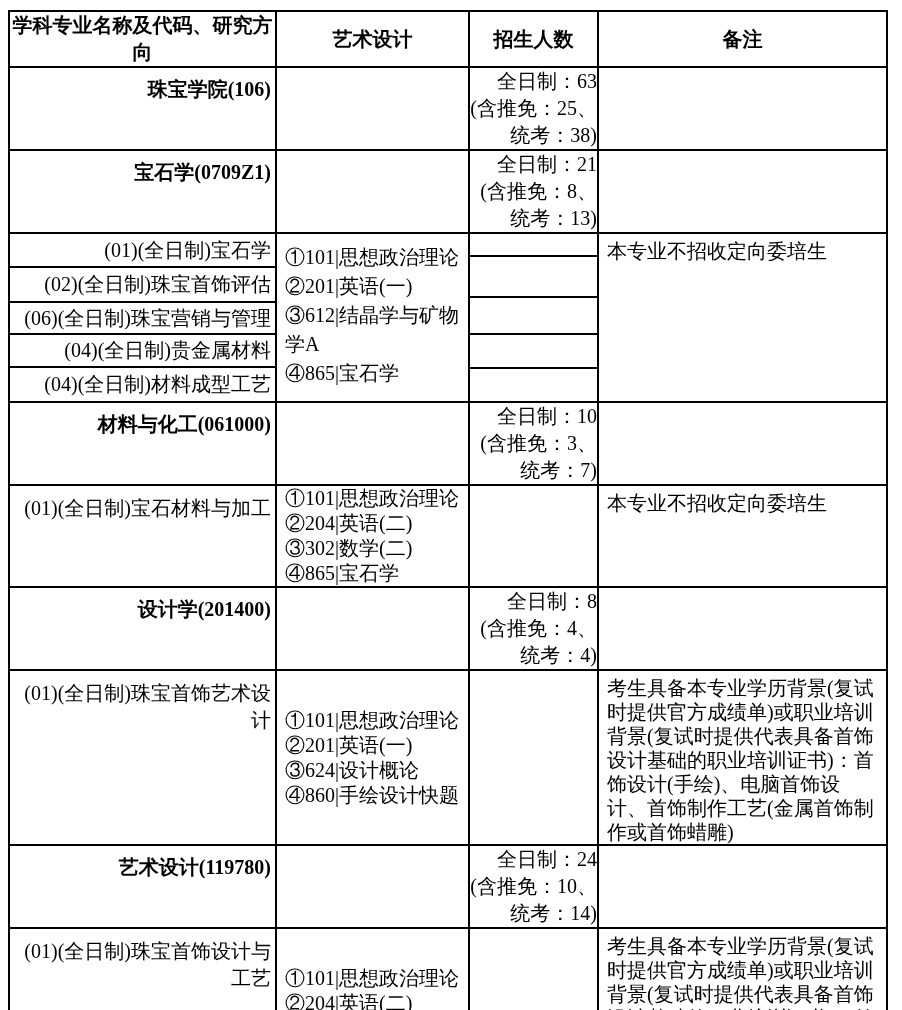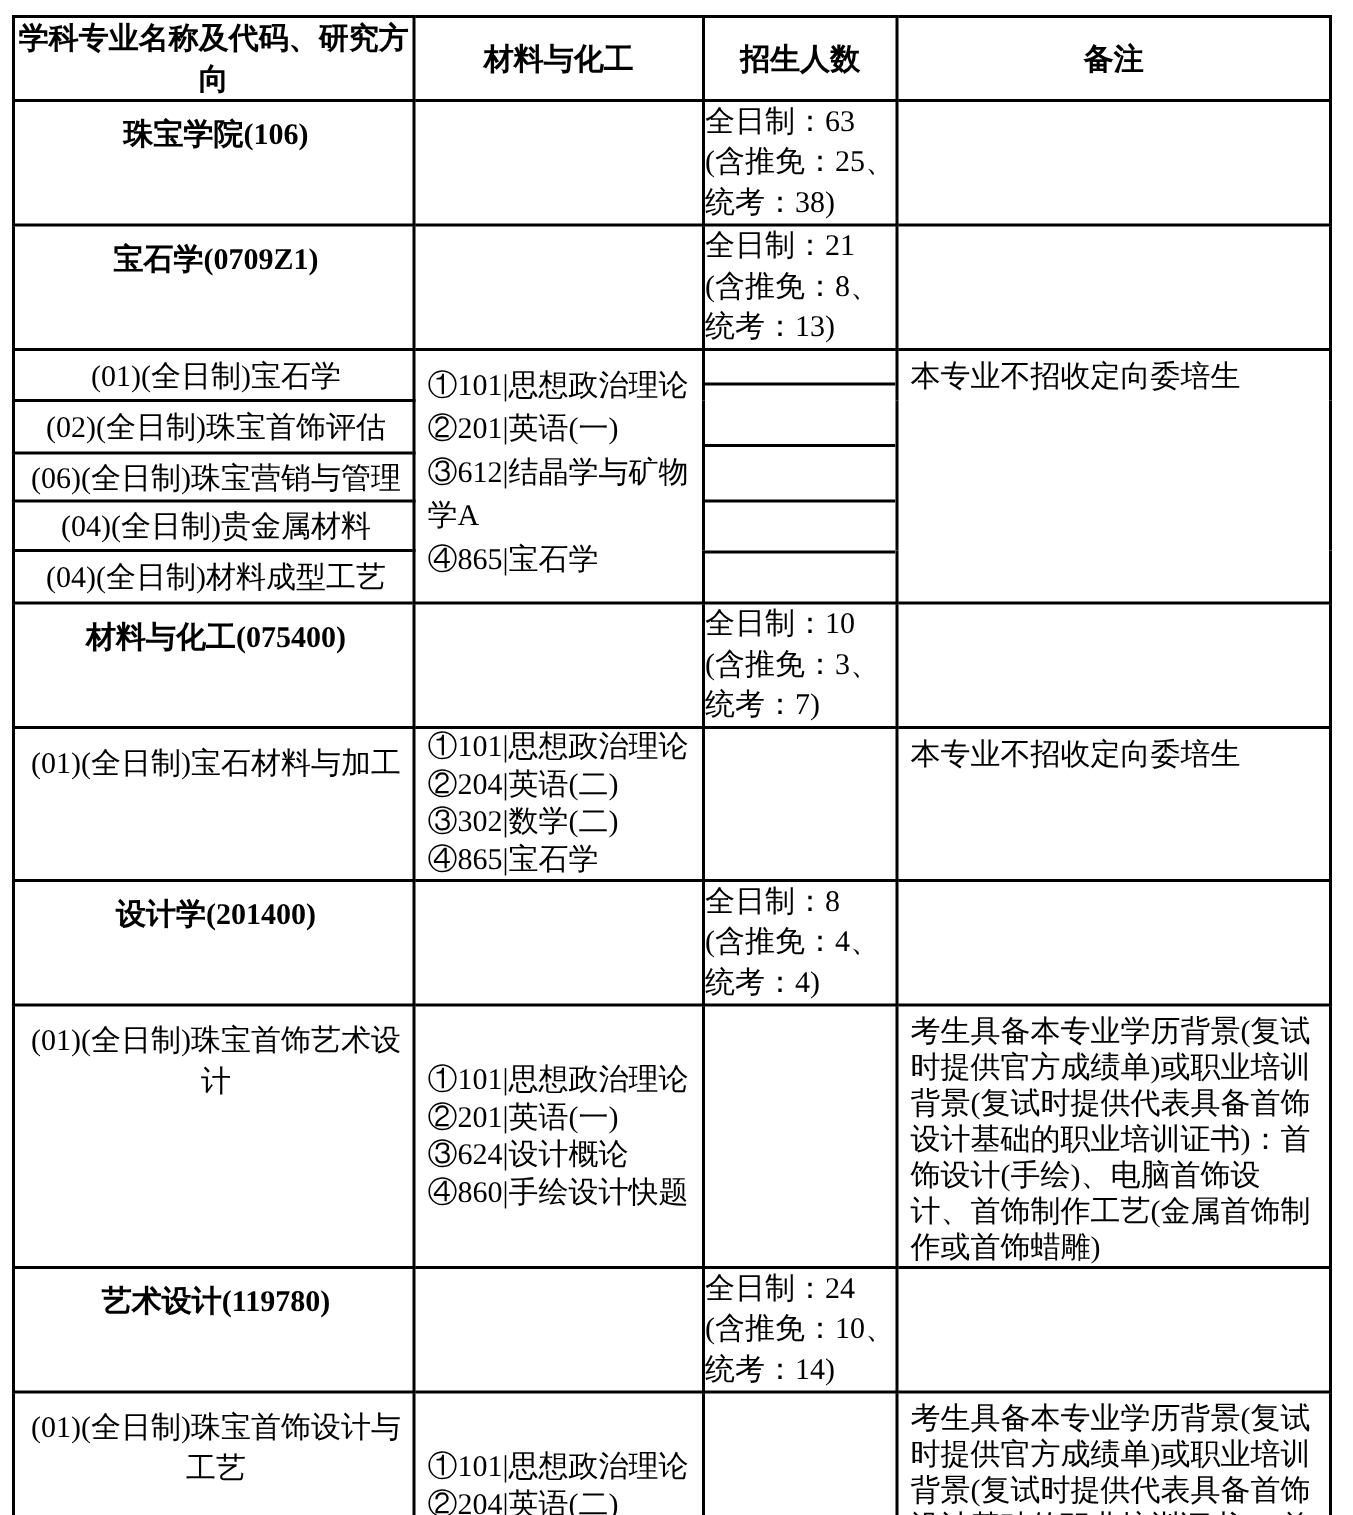--- a/index.html
+++ b/index.html
@@ -15,26 +15,26 @@
   }
   .tbl th, .tbl td {
     border:2px solid #000;
     font-size:20px;
     overflow:hidden;
     background:#fff;
   }
   .tbl th {
     font-weight:bold; text-align:center; vertical-align:middle;
   }
-  td.name { text-align:center; padding-left:7px; padding-right:4px; }
+  td.name { text-align:right; padding-left:7px; padding-right:4px; }
   td.group { font-weight:bold; vertical-align:top; padding-top:8px; }
   td.prog { vertical-align:middle;font-family:Liberation Serif, serif; }
   td.progtop { vertical-align:top; padding-top:9px;margin-left:47px; }
   td.enroll {
-    text-align:left; vertical-align:middle;
+    text-align:right; vertical-align:middle;
     white-space:pre-line; line-height:27px;
   }
   td.subjects {
     vertical-align:top; padding:9px 2px 0 8px; line-height:29px;
   }
   td.subjects-mid {
     vertical-align:middle; padding-left:8px; padding-right:2px; line-height:25px;
   }
   td.remark {
     vertical-align:top; padding:5px 8px 0 8px; line-height:24px;
@@ -57,21 +57,21 @@
   <colgroup>
     <col style="width:267px">
       <col style="width:193px">
       <col style="width:129px">
       <col style="width:289px">
   </colgroup>
 
   <tbody>
       <tr class="h53">
     <th>学科专业名称及代码、研究方向</th>
-    <th>材料与化工</th>
+    <th>艺术设计</th>
     <th>招生人数</th>
     <th>备注</th>
   </tr>
 
   <tr class="h81">
     <td class="name group">珠宝学院(106)</td>
     <td></td>
     <td class="enroll">全日制：63
 (含推免：25、
 统考：38)</td>
@@ -113,21 +113,21 @@
     <td class="name prog">(06)(全日制)珠宝营销与管理</td>
   </tr>
   <tr class="h33">
     <td class="name prog">(04)(全日制)贵金属材料</td>
   </tr>
   <tr class="h35">
     <td class="name prog">(04)(全日制)材料成型工艺</td>
   </tr>
 
   <tr class="h72">
-    <td class="name group">材料与化工(075400)</td>
+    <td class="name group">材料与化工(061000)</td>
     <td></td>
     <td class="enroll">全日制：10
 (含推免：3、
 统考：7)</td>
     <td></td>
   </tr>
   <tr class="h101">
     <td class="name progtop">(01)(全日制)宝石材料与加工</td>
     <td class="subjects-mid">
           <div>①101|思想政治理论</div>

